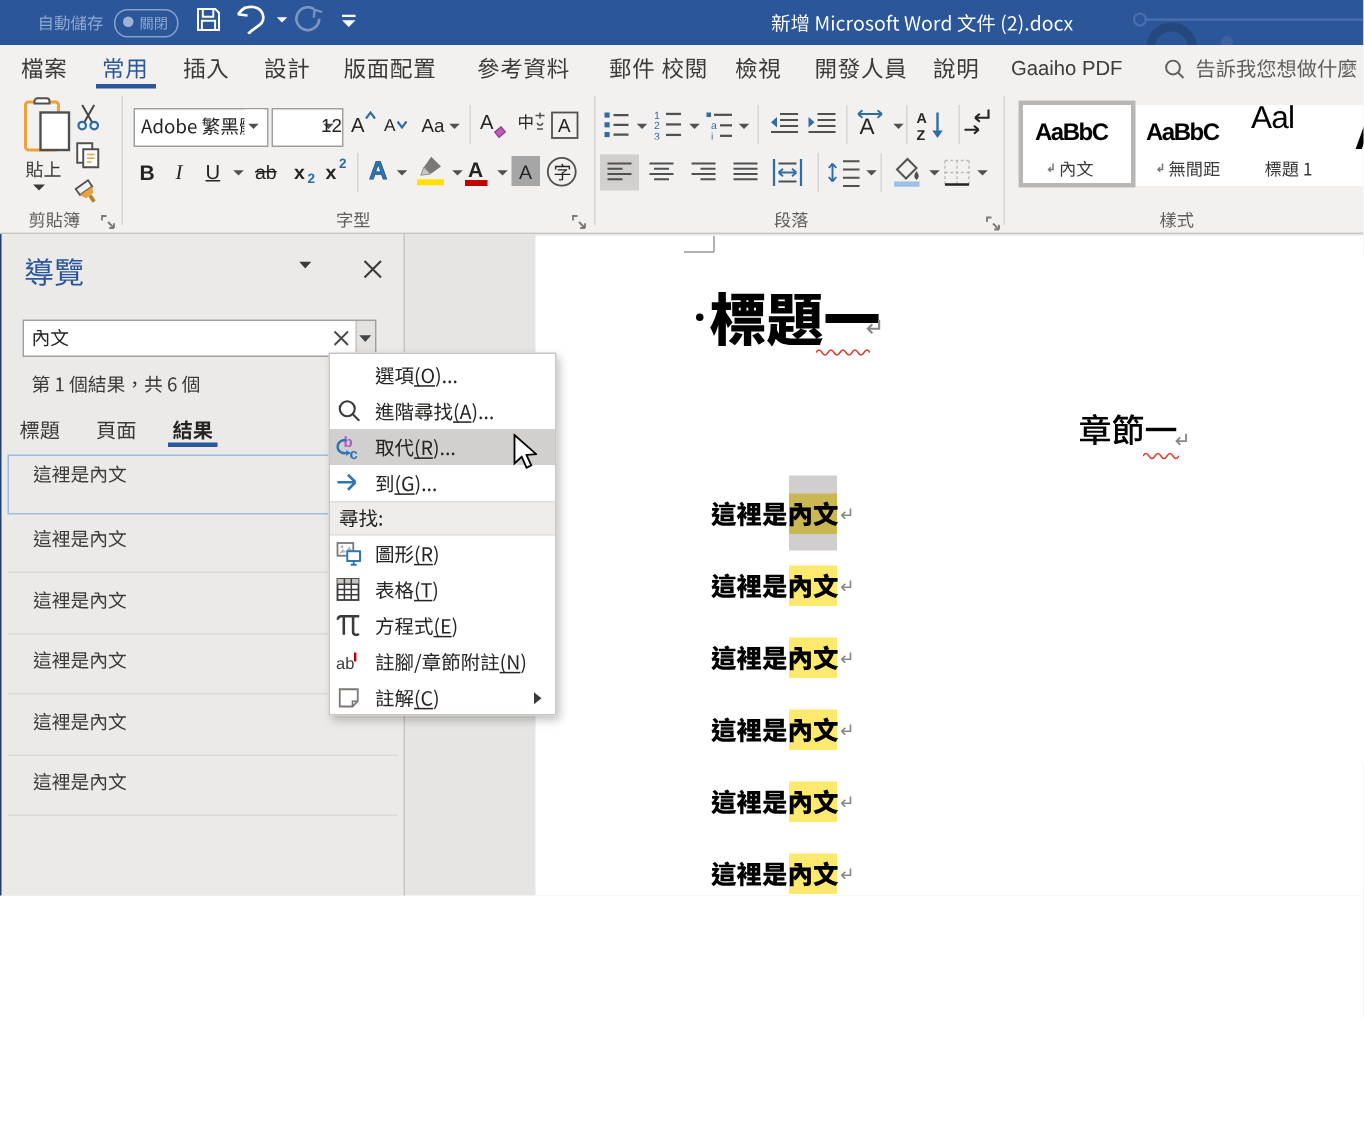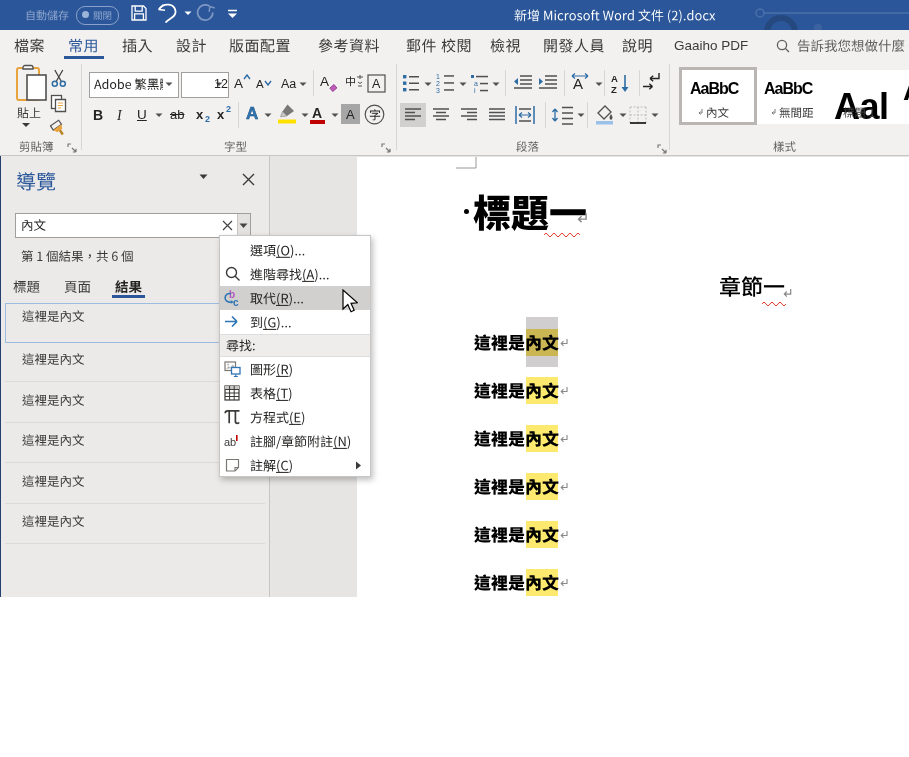--- a/index.html
+++ b/index.html
@@ -582,21 +582,21 @@
       <path d="M1 1 h16 M1 9 h16 M1 17 h16 M1 1 v16 M9 1 v16 M17 1 v16" stroke="#bfbdbb" stroke-width="1" stroke-dasharray="2 1.5"></path>
       <path d="M1 17 h16" stroke="#252423" stroke-width="1.8"></path>
     </svg>
 <svg style="position:absolute;left:651px;top:113px;" width="8" height="5" viewBox="0 0 8 5">
       <path d="M0.5 0.5 l3.5 3.5 3.5-3.5z" fill="#505050"></path>
     </svg>
 <div style="position:absolute;left:679px;top:70px;width:230px;height:54px;background:#fff;"></div>
 <div style="position:absolute;left:679px;top:67px;width:78px;height:58px;background:#fff;border:3px solid #b9b6b3;box-sizing:border-box"></div>
 <div style="position:absolute;left:690px;top:77px;font-size:16px;color:#000;font-weight:700;white-space:pre;line-height:24px;letter-spacing:-1px;">AaBbC</div>
 <div style="position:absolute;left:764px;top:77px;font-size:16px;color:#000;font-weight:700;white-space:pre;line-height:24px;letter-spacing:-1px;">AaBbC</div>
-<div style="position:absolute;left:834px;top:85px;font-size:36px;color:#000;font-weight:700;white-space:pre;line-height:43.5px;letter-spacing:-0.5px;">Aal</div>
+<div style="position:absolute;left:834px;top:57px;font-size:21px;color:#000;font-weight:400;white-space:pre;line-height:43.5px;letter-spacing:-0.5px;">Aal</div>
 <div style="position:absolute;left:903px;top:69.25px;font-size:29px;color:#000;font-weight:700;white-space:pre;line-height:43.5px;letter-spacing:0px;">A</div>
 <svg style="position:absolute;left:697px;top:108px;" width="7" height="8" viewBox="0 0 7 8">
       <path d="M5 1 v4 h-3 M3.5 3.5 l-1.5 1.5 1.5 1.5" stroke="#7a7874" fill="none"></path>
     </svg>
 <svg style="position:absolute;left:706.0px;top:105.7px;overflow:visible" width="23.0" height="13.8">
       <g fill="#3b3a39" transform="translate(0,10.92) scale(0.01150,-0.01150)">
         <use href="#g78" x="0"></use>
         <use href="#g19" x="1000"></use>
       </g>
     </svg>

